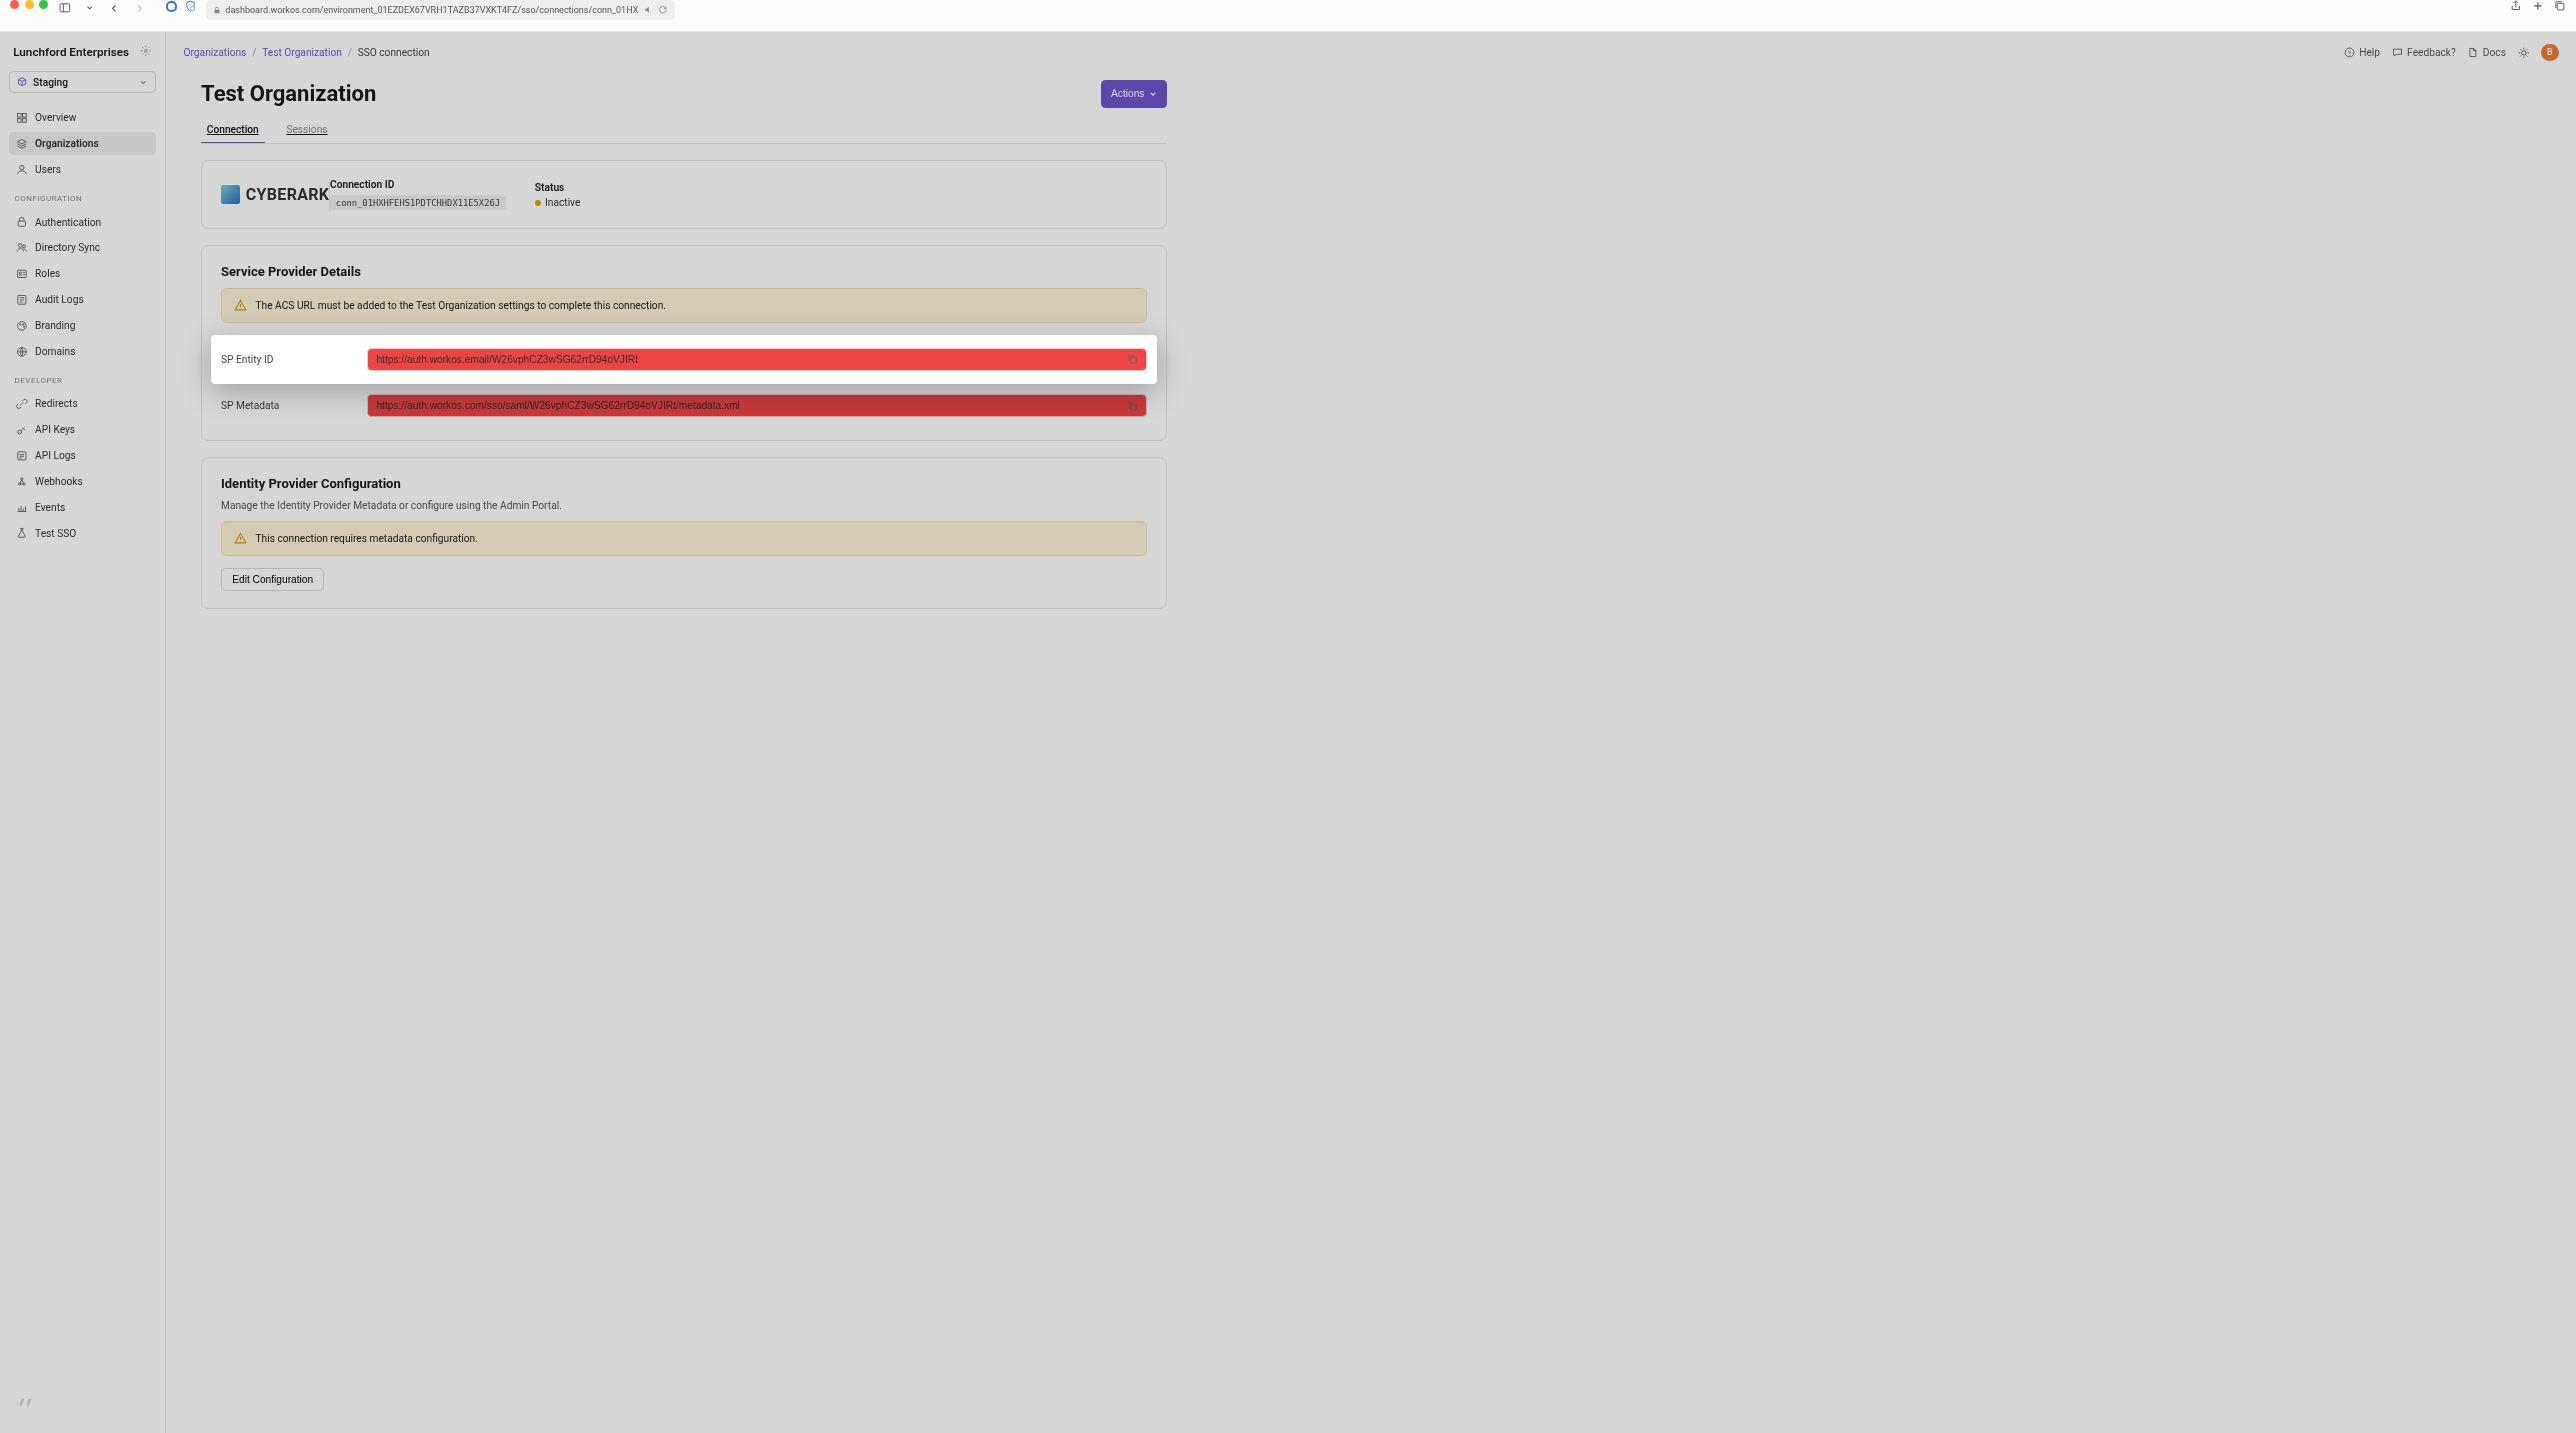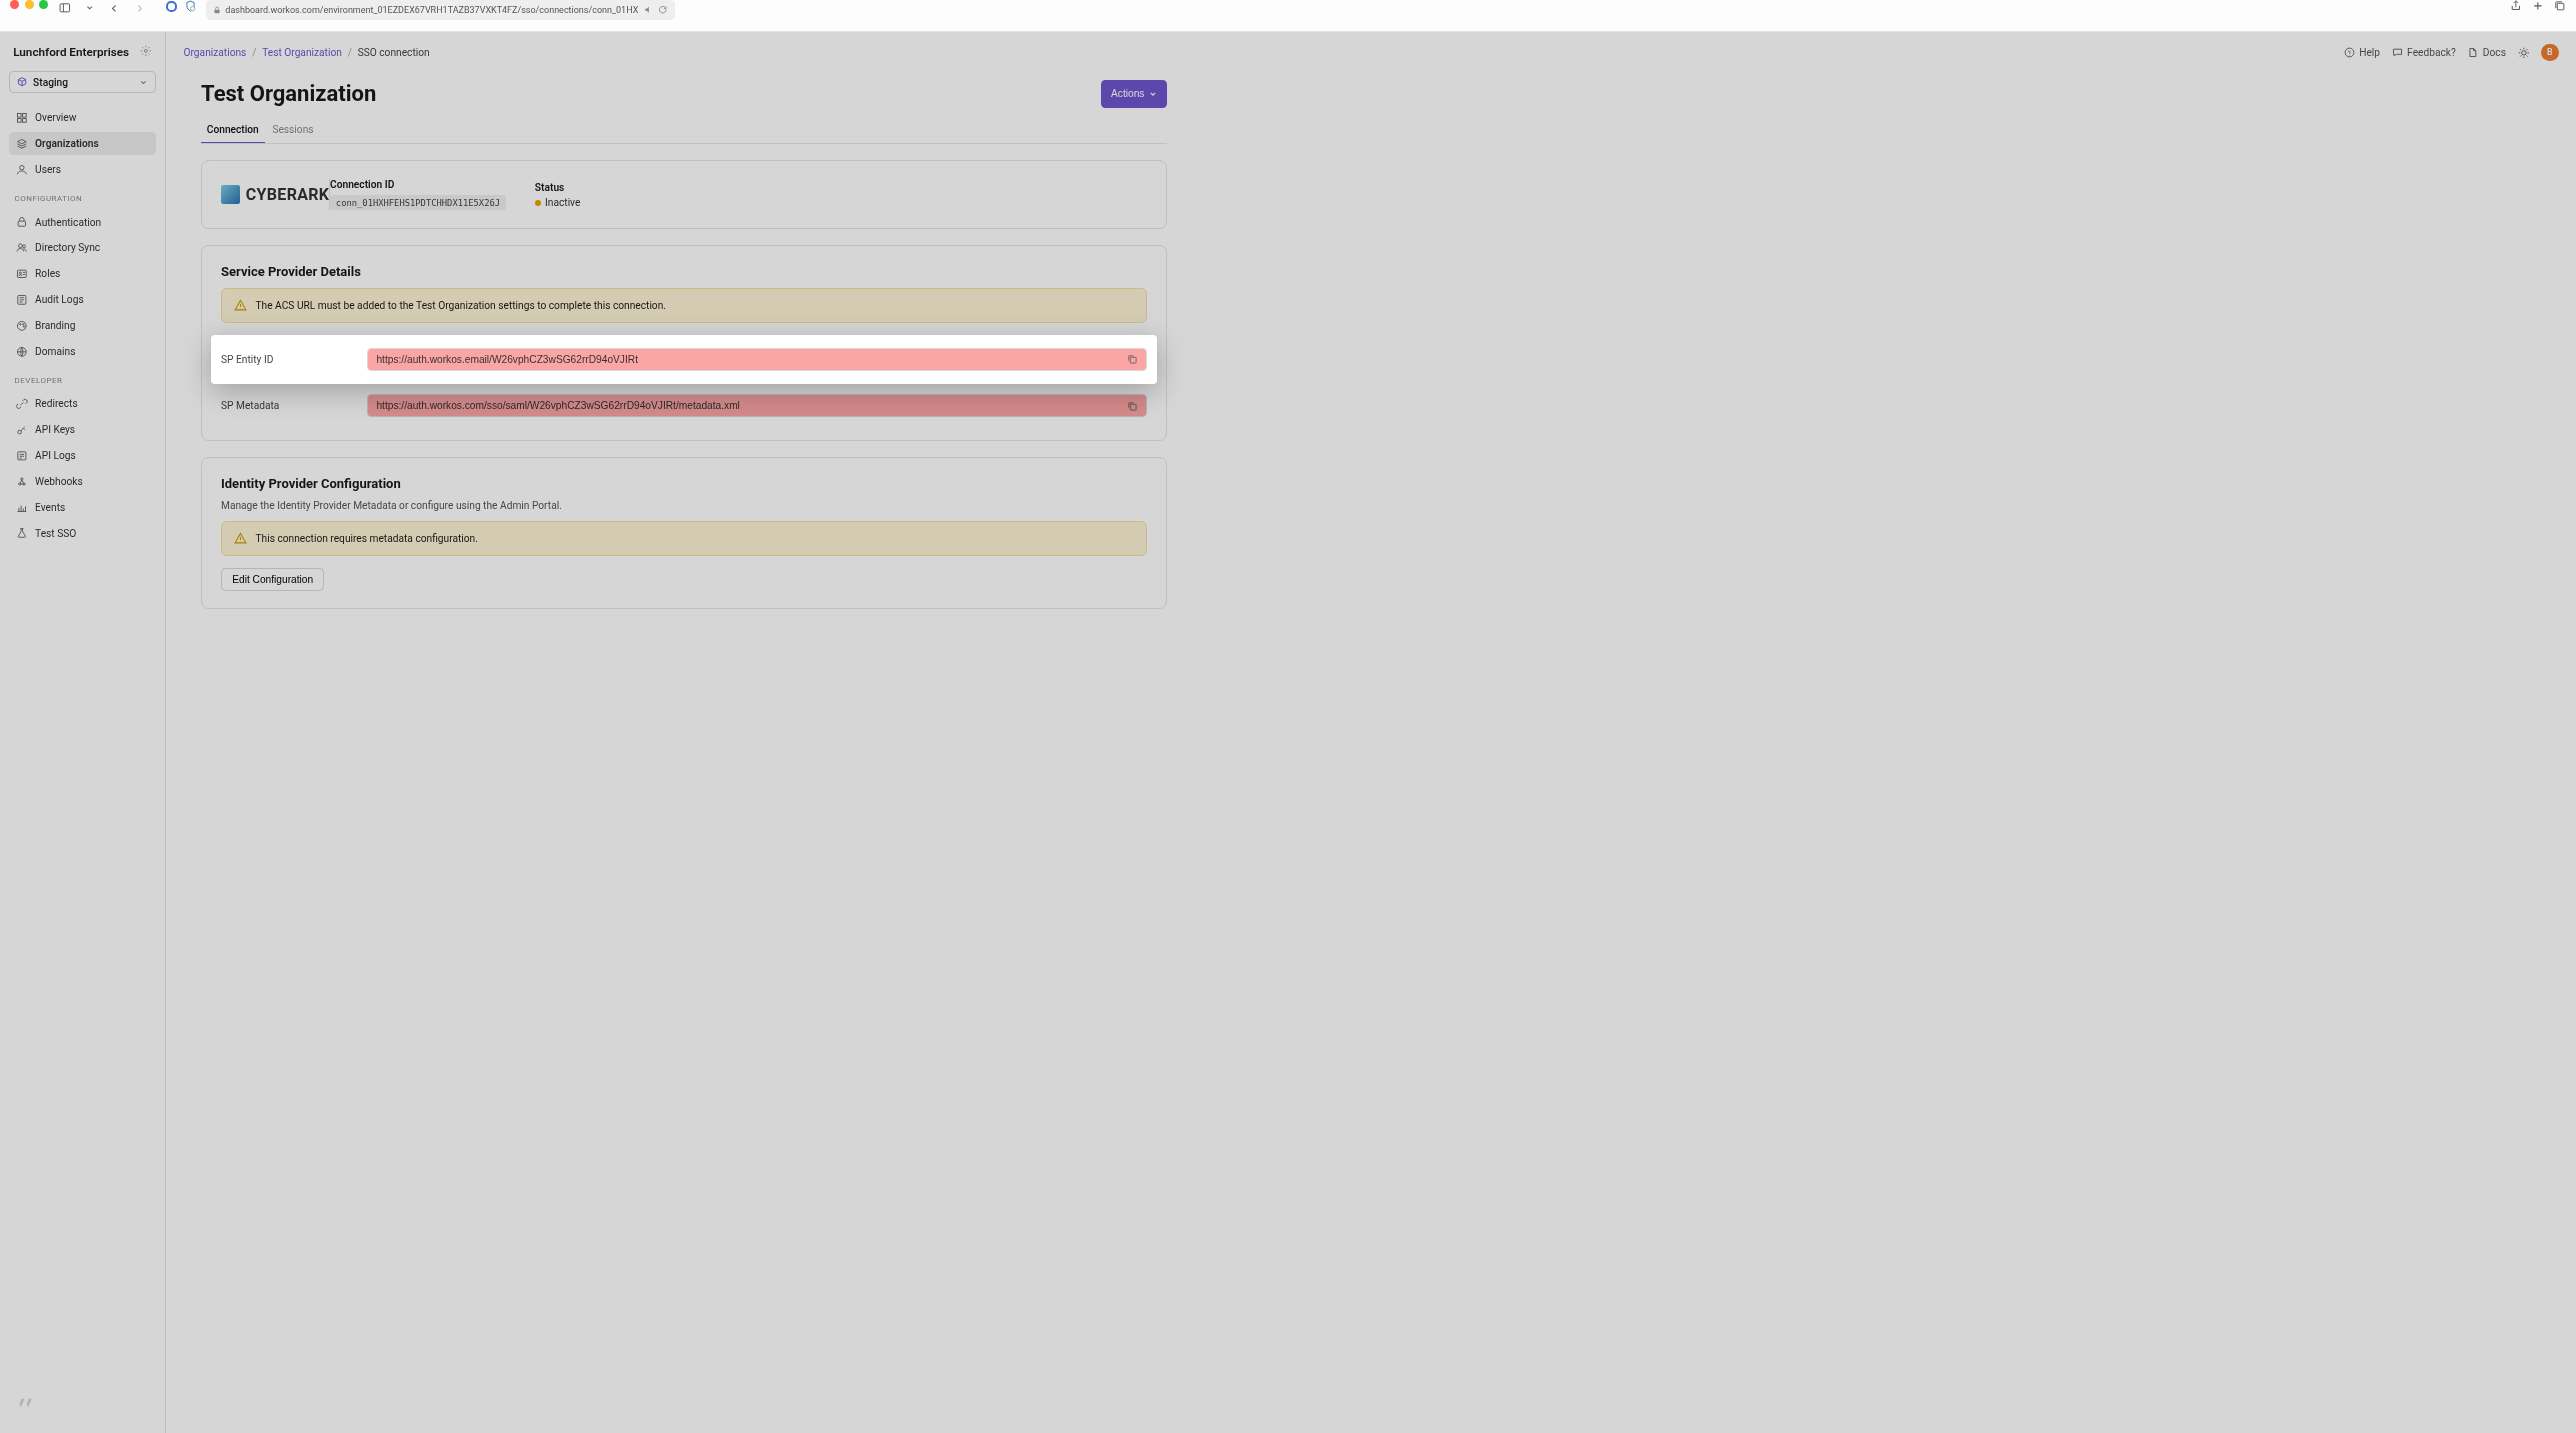--- a/index.html
+++ b/index.html
@@ -31,39 +31,39 @@
   .topbar { display: flex; align-items: center; padding: 11.7px 17.5px 0; gap: 5.8px; }
   .crumb { color: #6e56cf; } .crumb-sep { color: #aaa; }
   .crumb-current { color: #444; }
   .top-actions { margin-left: auto; display: flex; gap: 11.7px; align-items: center; color: #555; font-size: 10.2px; }
   .top-action { display: flex; align-items: center; gap: 4.4px; }
   .avatar { width: 17.5px; height: 17.5px; border-radius: 50%; background: #ec7c2f; color: #fff; display: flex; align-items: center; justify-content: center; font-size: 8.8px; font-weight: 600; }
   .page { padding: 13px 35px 44px; max-width: 1036px; }
   .title-row { display: flex; align-items: center; justify-content: space-between; margin: 5.8px 0 8.8px; }
   .page-title { font-size: 22px; font-weight: 700; }
   .actions-btn { background: #6e56cf; color: #fff; border: none; height: 28px; padding: 0 10.2px; border-radius: 4.4px; font-weight: 500; display: flex; align-items: center; gap: 4.4px; font-size: 10.2px; }
-  .tabs { display: flex; gap: 2px; border-bottom: 0.7px solid #e5e5e5; }
+  .tabs { display: flex; gap: 16px; border-bottom: 0.7px solid #e5e5e5; text-decoration: underline; }
   .tab { padding: 7.3px 5.8px; color: #888; border-bottom: 1.5px solid transparent; }
   .tab.active { color: #111; border-bottom-color: #6e56cf; font-weight: 500; }
   .card { border: 0.7px solid #e5e5e5; border-radius: 7.3px; margin-top: 16px; padding: 17.5px 19px; }
   .conn-card { display: flex; align-items: center; }
   .provider-logo { font-size: 16px; font-weight: 700; letter-spacing: .02em; display:flex; align-items:center; gap:5.8px; color:#333; }
   .provider-logo .cube { width: 19px; height: 19px; background: linear-gradient(135deg,#7ed0e5,#2a6fb0); border-radius: 2.2px; }
   .vdiv { width: 0.7px; height: 32px; background: #e5e5e5; }
   .kv { display: flex; flex-direction: column; gap: 4.4px; }
   .kv-label { font-weight: 600; font-size: 10.2px; }
   .kv-chip { background: #f0f0f0; border-radius: 2.9px; padding: 2.9px 5.8px; font-family: ui-monospace, Menlo, monospace; font-size: 8.8px; color: #444; }
   .status-dot { display:inline-block; width:5.8px; height:5.8px; border-radius:50%; background:#e7a200; margin-right:4.4px; }
   .status-text { color:#333; }
   .section-title { font-size: 13px; font-weight: 700; margin-bottom: 8.8px; }
   .banner { background: #fdf3d5; border: 0.7px solid #f0dfa3; padding: 10.2px 11.7px; border-radius: 5.8px; display: flex; gap: 8.8px; align-items: center; margin-bottom: 11.7px; }
   .warn-icon { color: #c59b00; flex-shrink:0; }
   .field-row { display: flex; align-items: center; gap: 14.6px; padding: 5.8px 0; }
   .field-label { width: 131px; color: #444; }
-  .field-input-wrap { flex: 1; display: flex; align-items: center; border: 0.7px solid #d8d8d8; border-radius: 4.4px; height: 23px; padding: 0 5.8px 0 8.8px; background: #fca5a5; }
+  .field-input-wrap { flex: 1; display: flex; align-items: center; border: 0.7px solid #d8d8d8; border-radius: 4.4px; height: 23px; padding: 0 5.8px 0 8.8px; background: #ef4444; }
   .field-input { flex: 1; border: none; outline: none; font-size: 10.2px; color: #333; background: transparent; }
   .copy-btn { width: 16px; height: 16px; display:flex; align-items:center; justify-content:center; color: #666; border-radius:2.9px; }
   .subheading-desc { color: #555; margin: 1.5px 0 10.2px; font-size: 10.2px; }
   .outline-btn { border: 0.7px solid #d8d8d8; background: #fff; height: 23px; padding: 0 10.2px; border-radius: 4.4px; font-weight: 500; font-size: 10.2px; }
   
   .dim-overlay { position: absolute; inset: 0; background: rgba(0,0,0,0.16); pointer-events: none; }
   .highlight-zone { position: relative; z-index: 5; background: #fff; border-radius: 4px; padding: 7.3px 10.2px; box-shadow: 0 7.3px 29px rgba(0,0,0,0.25); margin: 4.4px -10.2px; }
   svg { display: block; }
 </style>
 </head>

